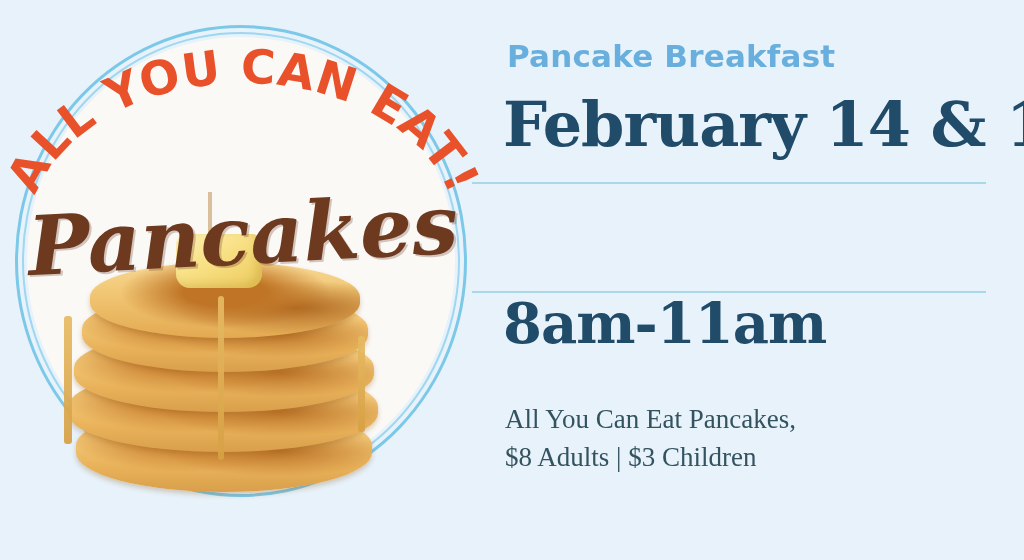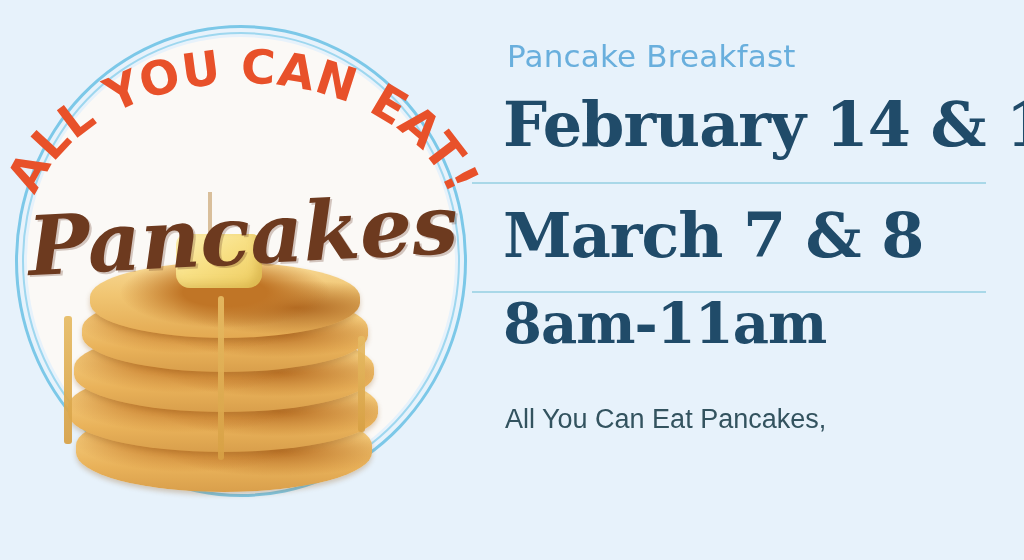--- a/index.html
+++ b/index.html
@@ -160,21 +160,21 @@
     left: 503px;
     top: 0;
     width: 500px;
     height: 560px;
   }
   .eyebrow {
     position: absolute;
     top: 38px;
     left: 4px;
     font-family: "DejaVu Sans", sans-serif;
-    font-weight: 400;
+    font-weight: 700;
     font-size: 31px;
     letter-spacing: .2px;
     color: #69afdd;
     white-space: nowrap;
   }
   .date-line {
     position: absolute;
     left: 0;
     font-family: "DejaVu Serif", serif;
     font-weight: 700;
@@ -193,21 +193,21 @@
     background: #a9d8e8;
   }
   .rule-1 { top: 182px; }
   .rule-2 { top: 291px; }
 
   .details {
     position: absolute;
     left: 2px;
     top: 400px;
     width: 500px;
-    font-family: Liberation Sans, sans-serif;
+    font-family: Liberation Serif, serif;
     font-size: 27px;
     line-height: 38px;
     color: #33535f;
   }
   .details div { white-space: nowrap; }
 </style>
 </head>
 <body>
 
 <div class="flyer">
@@ -243,24 +243,24 @@
   </div>
 
   <div class="info">
 
     <div class="eyebrow">Pancake Breakfast</div>
 
     <div class="date-line date-1">February 14 &amp; 15</div>
 
     <div class="rule rule-1"></div>
 
-    <div class="date-line date-2">March 7 &amp; 8</div>
 
     <div class="rule rule-2"></div>
 
     <div class="date-line time">8am-11am</div>
 
     <div class="details">
       <div>All You Can Eat Pancakes,</div>
+      <div>$8 Adults | $3 Children</div>
     </div>
 
   </div>
 </div>
 
 </body></html>

